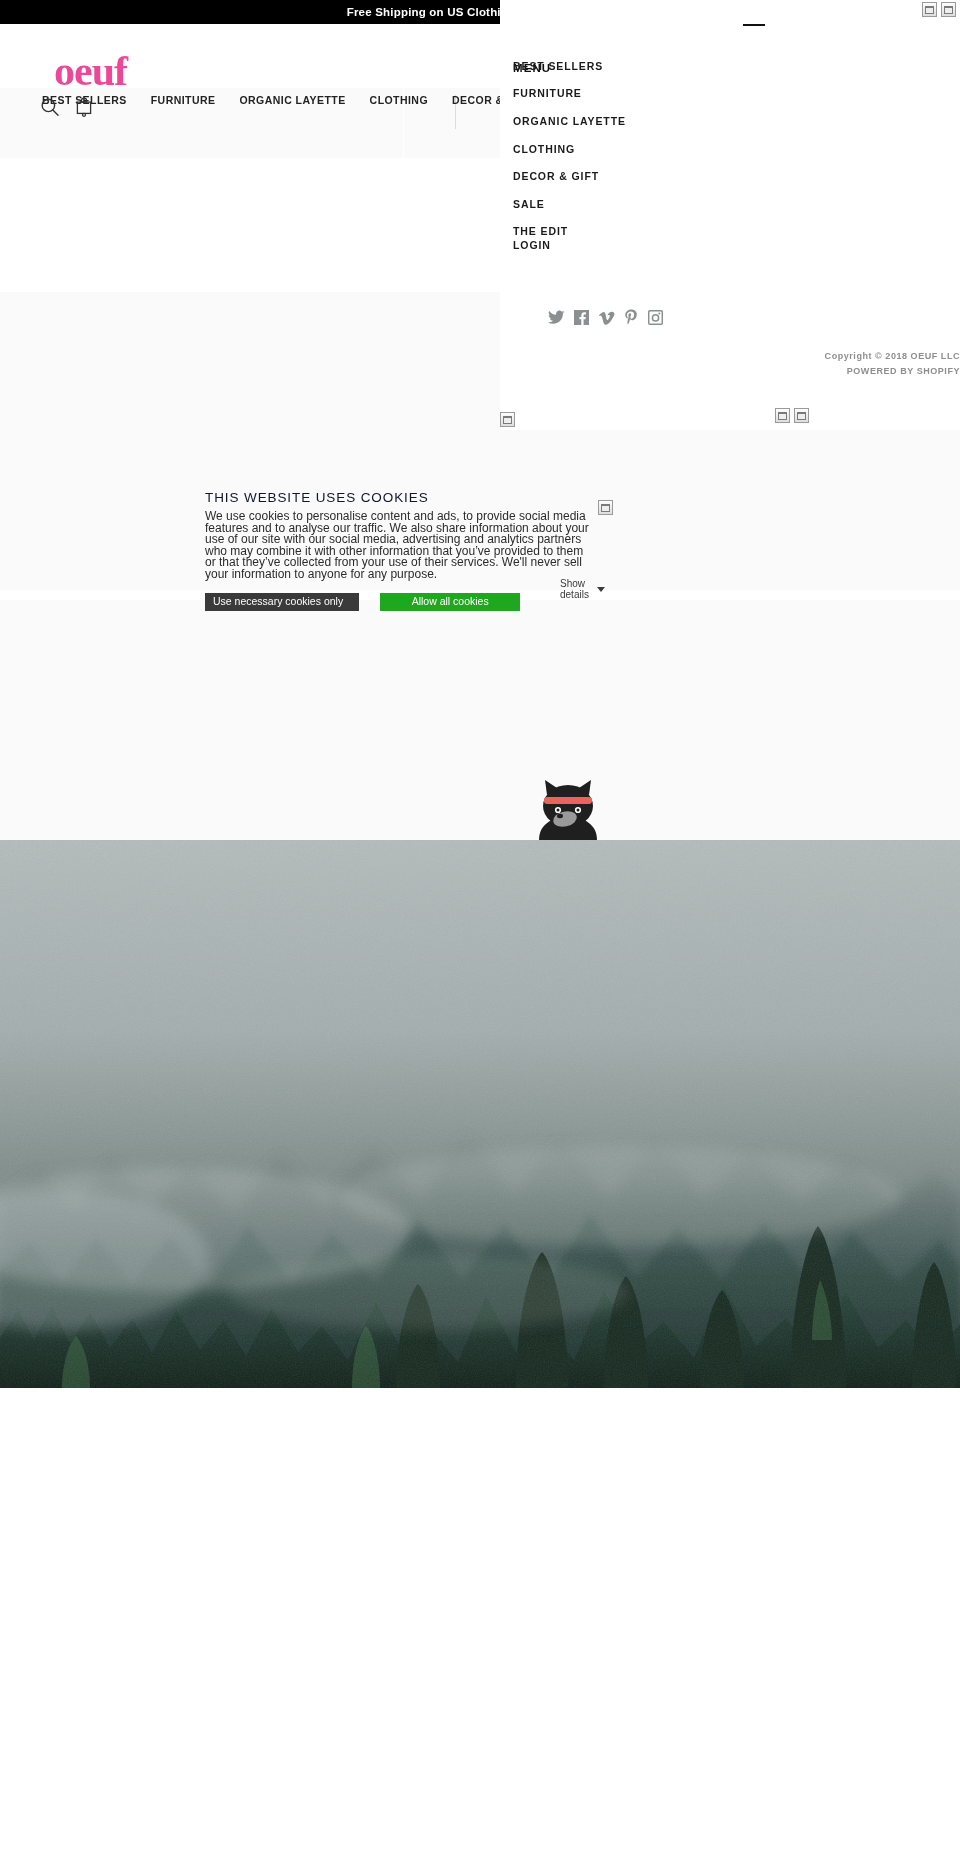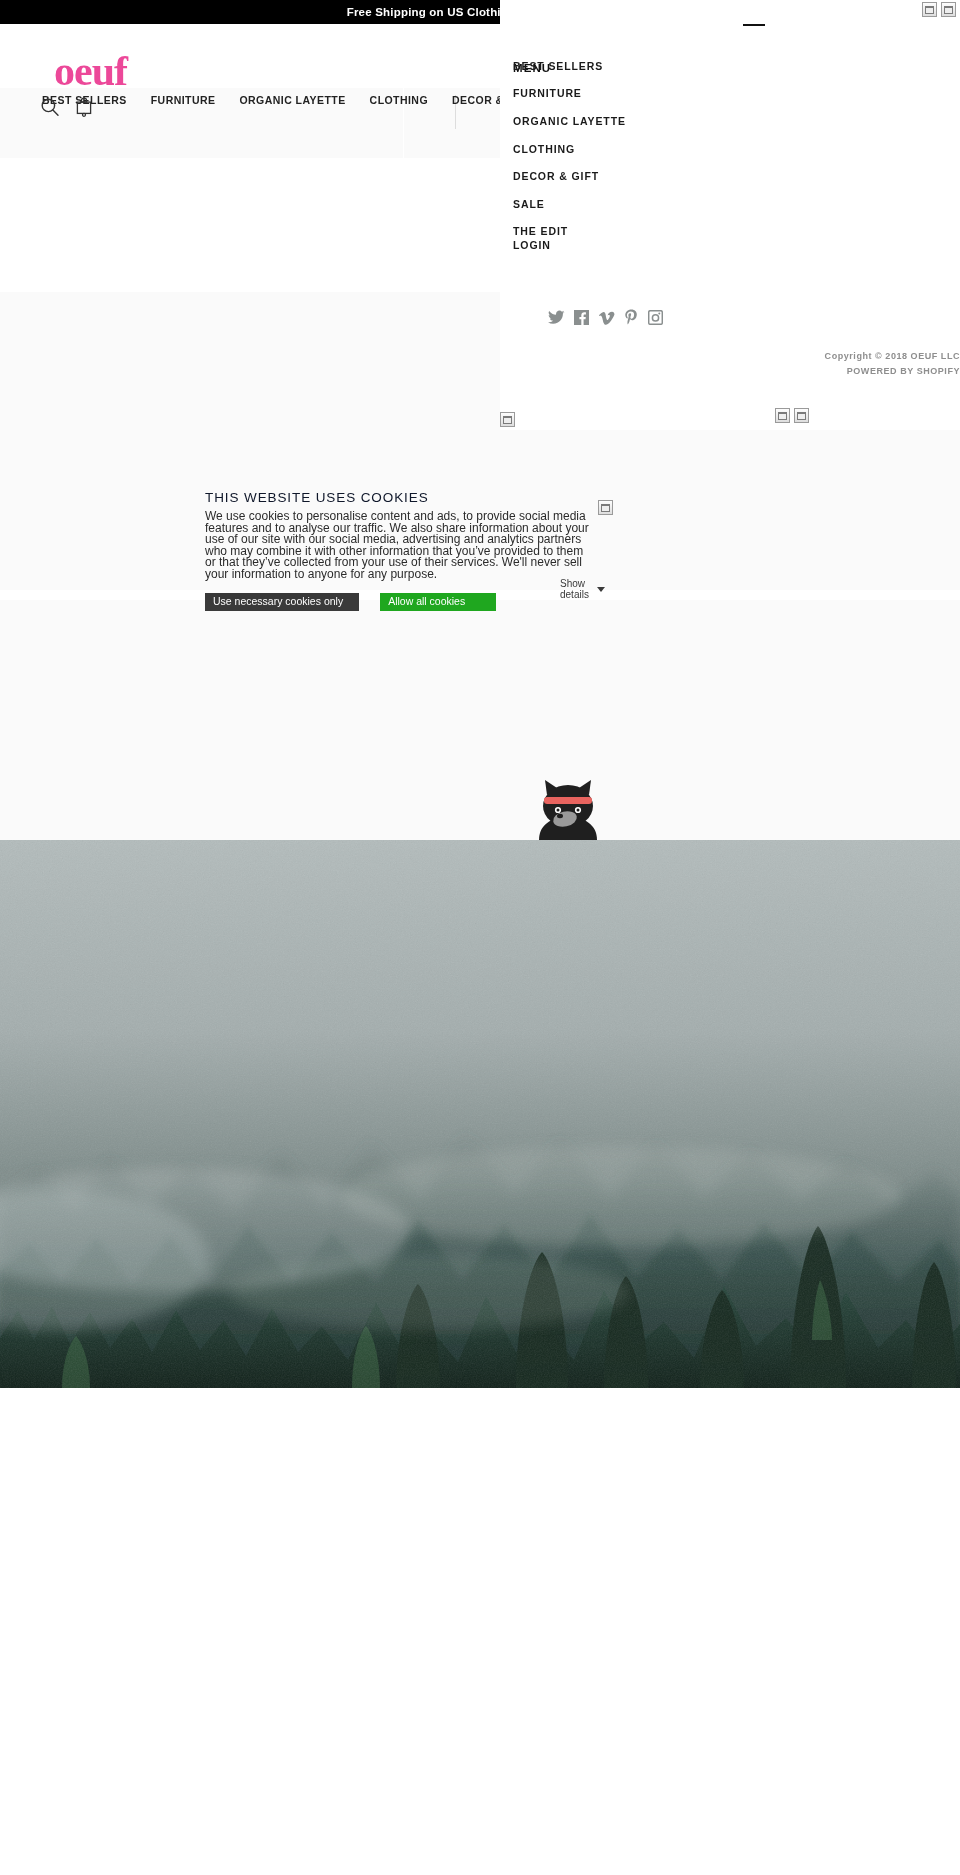--- a/index.html
+++ b/index.html
@@ -278,22 +278,22 @@
     line-height: 1.1;
   }
   .btn-allow {
     background: #1fa71f;
     color: #ffffff;
     font-size: 10.5px;
     padding: 3px 8px 4px 8px;
     border: none;
     cursor: pointer;
     margin-left: 21px;
-    width: 116px;
-    text-align: left;
+    width: 140px;
+    text-align: center;
     font-family: "Liberation Sans", sans-serif;
     line-height: 1.1;
   }
   .show-details {
     position: absolute;
     left: 327px; top: 88px;
     font-size: 10px;
     color: #3a3a3a;
     display: flex;
     align-items: center;

